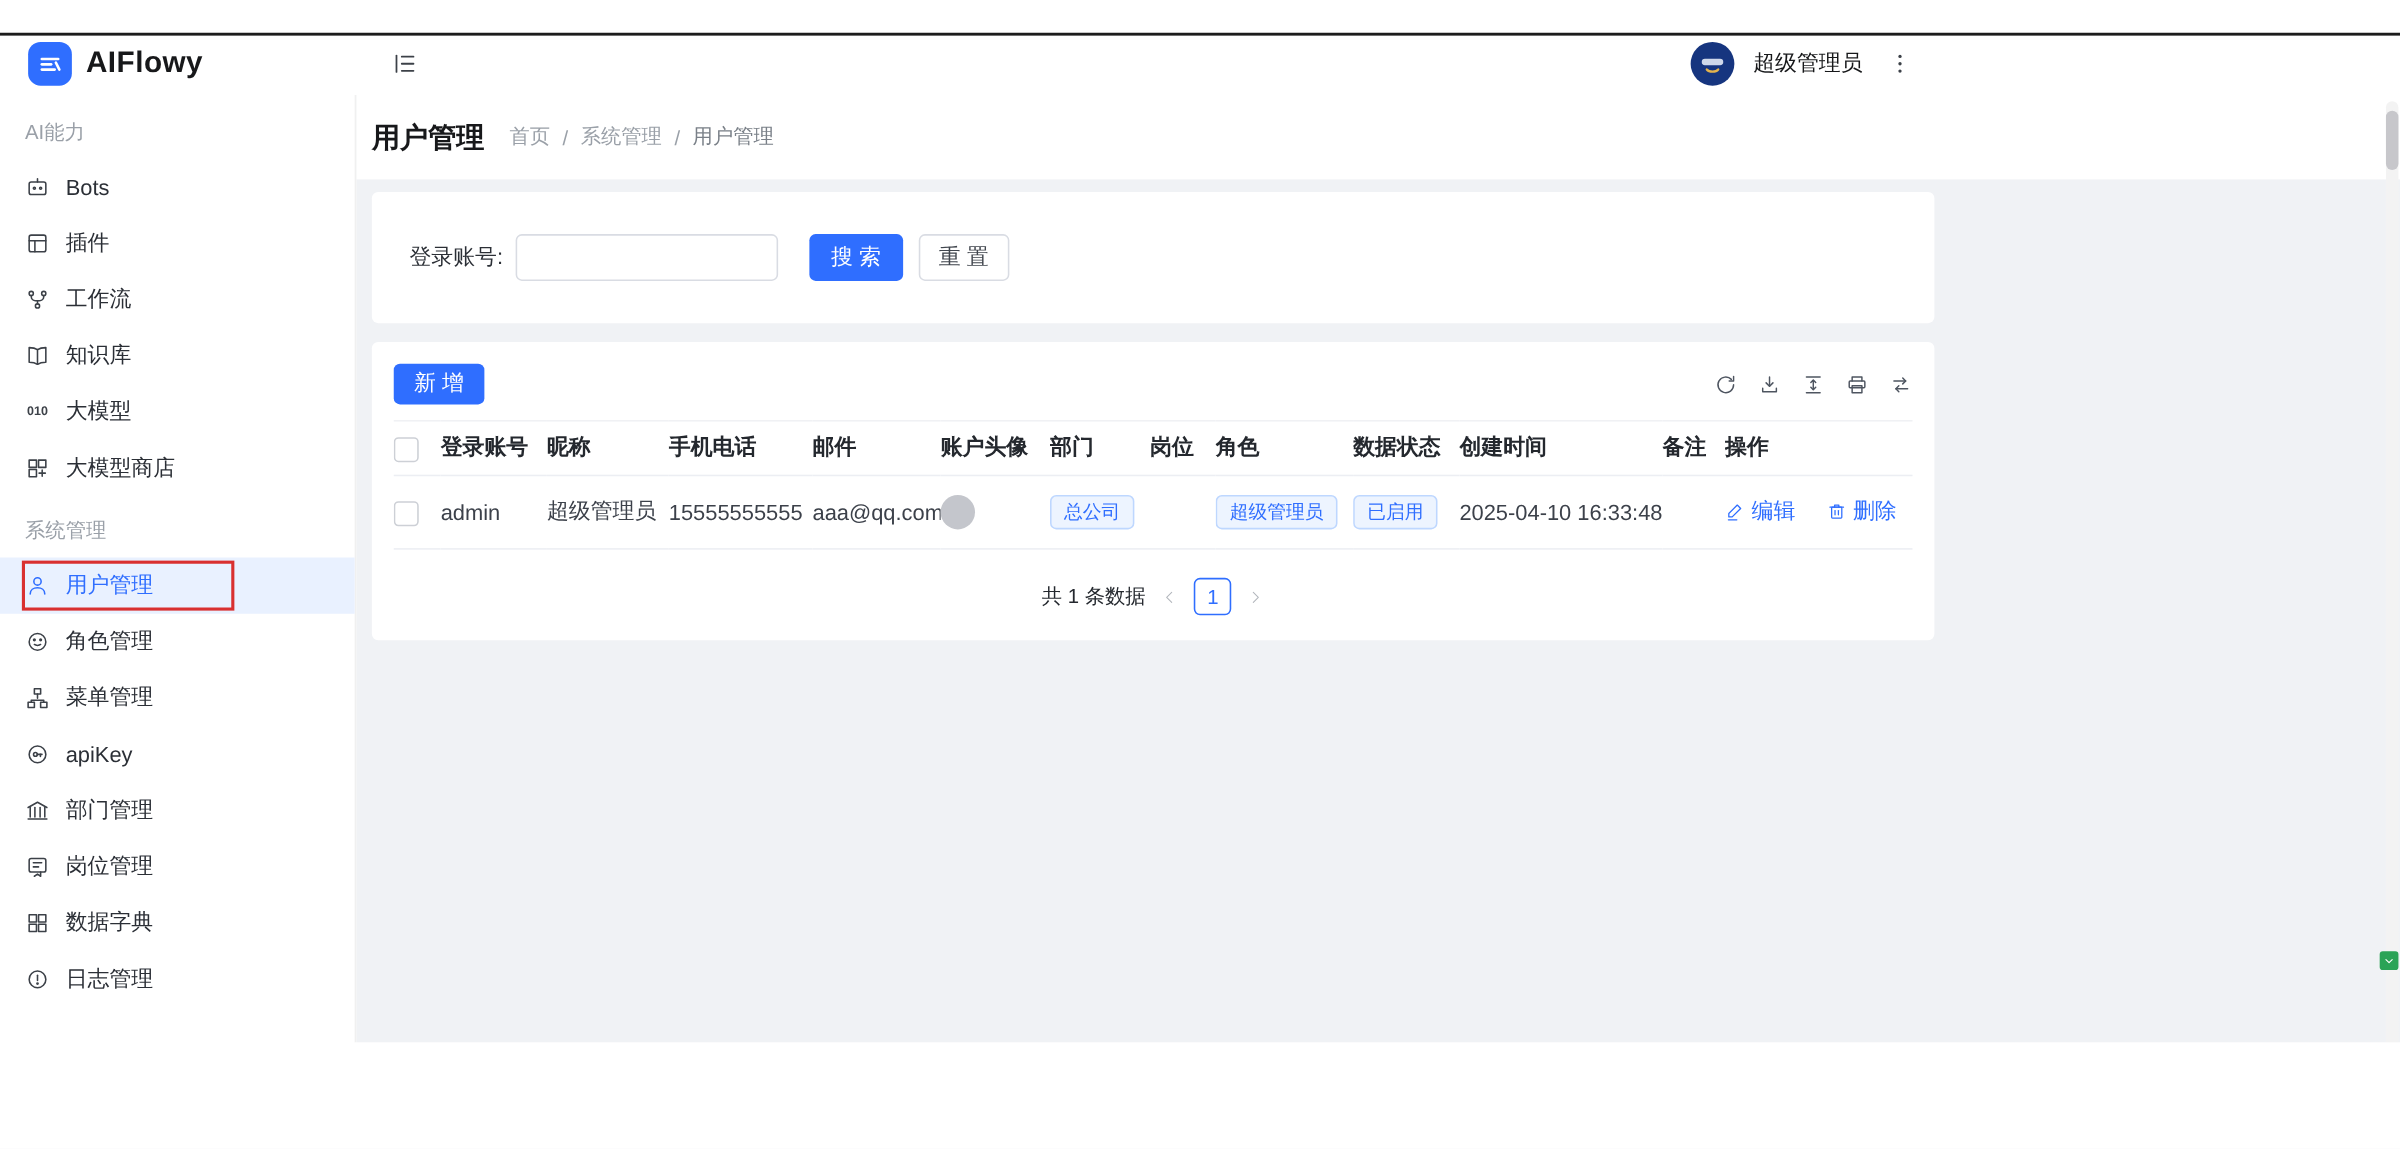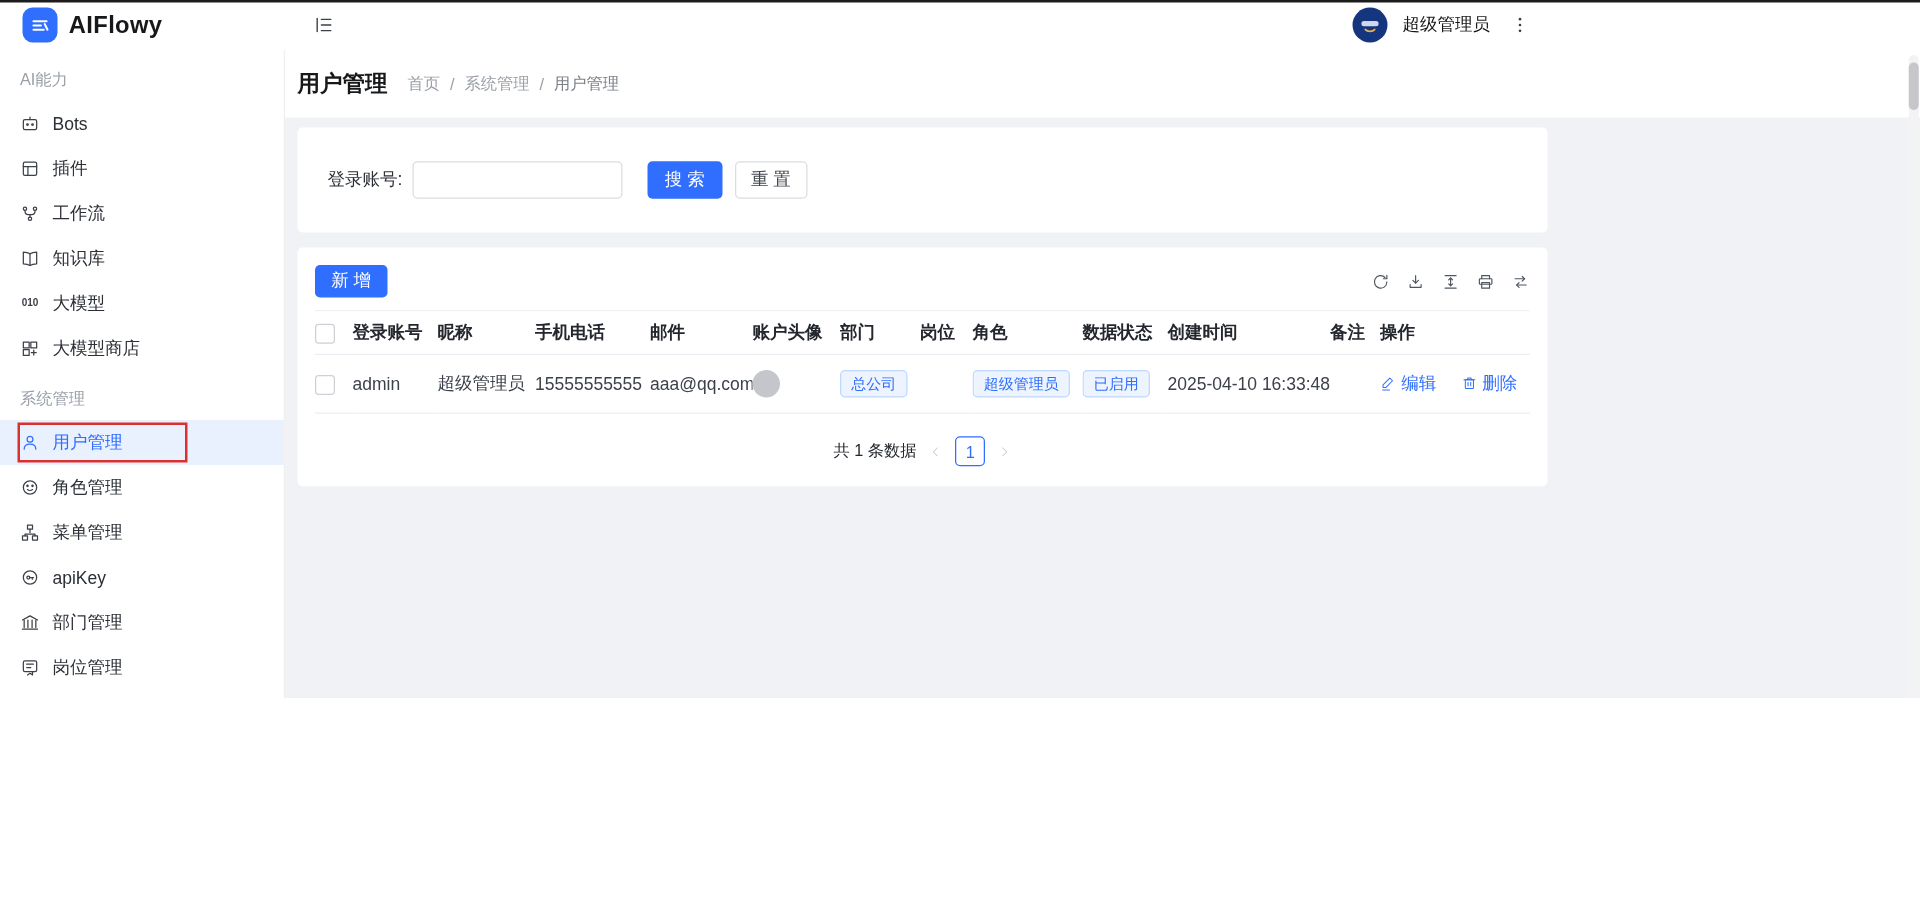--- a/index.html
+++ b/index.html
@@ -1,17 +1,17 @@
 <!DOCTYPE html>
 <html><head>
 <meta charset="utf-8">
 <style>
   html,body{margin:0;padding:0;background:#fff;overflow:hidden;}
   body{font-family:"Liberation Sans","DejaVu Sans",sans-serif;}
-  .stage{position:relative;width:1920px;height:698px;overflow:hidden;background:#fff;}
+  .stage{position:relative;width:1920px;height:808px;overflow:hidden;background:#fff;margin-top:26px;}
   .app{position:absolute;top:0;left:0;width:1536px;height:735.2px;transform:scale(1.25);transform-origin:0 0;background:#fff;}
   .topline{position:absolute;top:0;left:0;right:0;height:2px;background:#1c1c1c;z-index:60;}
 
   
   .topbar{position:absolute;top:0;left:0;right:0;height:40px;background:#fff;display:flex;align-items:center;z-index:20;}
   .brand{width:228px;display:flex;align-items:center;gap:9px;padding-left:18px;box-sizing:border-box;}
   .logo{width:28px;height:28px;border-radius:8px;background:#2f6eff;display:flex;align-items:center;justify-content:center;flex:none;}
   .app-name{font-size:19px;font-weight:bold;color:#17181a;letter-spacing:.3px;}
   .collapse{margin-left:22px;display:flex;cursor:pointer;}
   .topbar-right{position:absolute;right:308px;top:0;height:40px;display:flex;align-items:center;gap:12px;}

